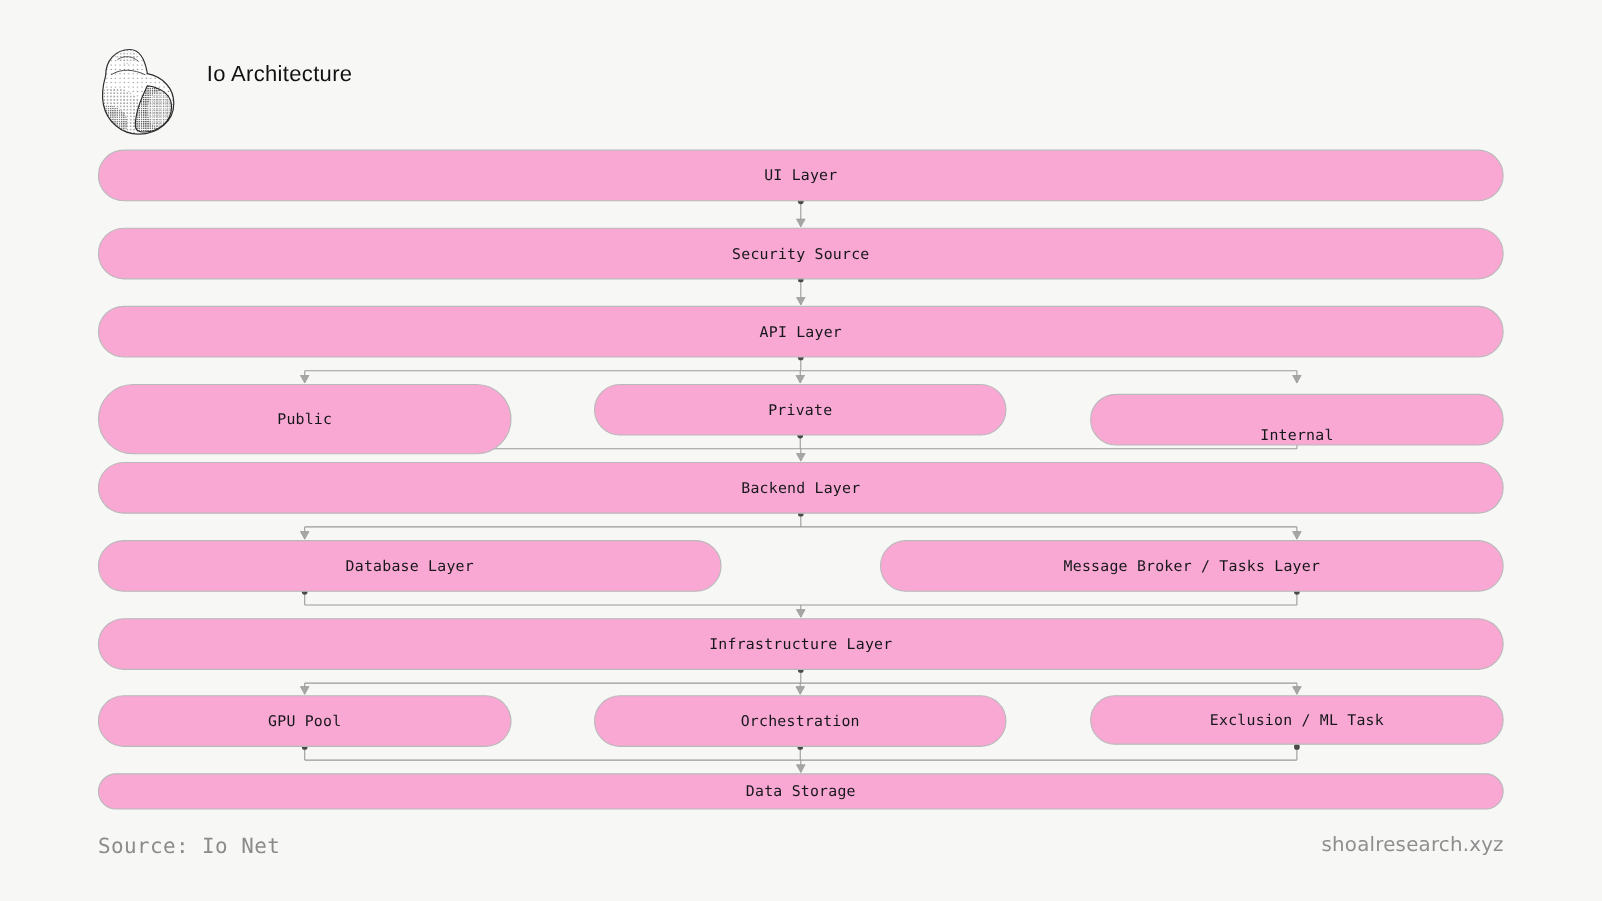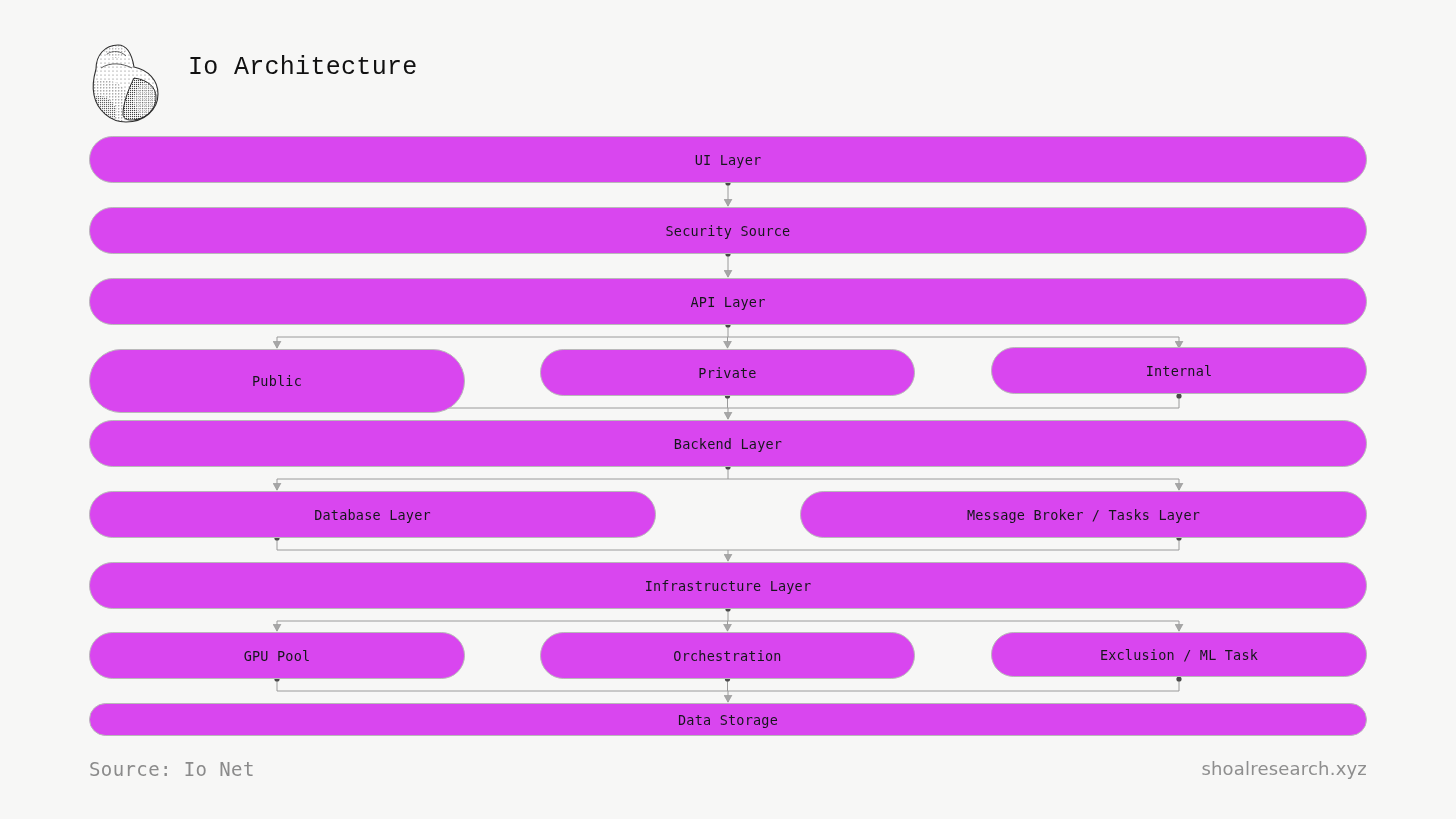--- a/index.html
+++ b/index.html
@@ -31,22 +31,22 @@
   .logo {
     width: 78px;
     height: 84px;
     flex: 0 0 auto;
     margin-top: 2px;
   }
   .title-block {
     padding-top: 10px;
   }
   .title-line {
-    font-family: Liberation Mono, monospace;
-    font-size: 25px;
+    font-family: Liberation Sans, sans-serif;
+    font-size: 20px;
     line-height: 36px;
     color: #111111;
     letter-spacing: 0.3px;
     white-space: nowrap;
   }
   .title-line.sub {
     color: #141414;
   }
 
   
@@ -54,21 +54,21 @@
     position: absolute;
     left: 0;
     top: 0;
     width: 1456px;
     height: 819px;
     pointer-events: none;
   }
   .node {
     position: absolute;
     box-sizing: border-box;
-    background: #d946ef;
+    background: #f9a8d4;
     border: 1px solid #b9b9b9;
     border-radius: 999px;
     display: flex;
     align-items: center;
     justify-content: center;
   }
   .node-label {
     font-family: "DejaVu Sans Mono", "Liberation Mono", monospace;
     font-size: 13.5px;
     color: #15171a;
@@ -219,21 +219,21 @@
       </div>
       <div class="node" style="left: 89px; top: 278px; width: 1278px; height: 47px;">
         <span class="node-label">API Layer</span>
       </div>
       <div class="node" style="left: 89px; top: 349px; width: 376px; height: 64px; align-items: center;">
         <span class="node-label">Public</span>
       </div>
       <div class="node" style="left: 540px; top: 349px; width: 375px; height: 47px;">
         <span class="node-label">Private</span>
       </div>
-      <div class="node" style="left: 991px; top: 347px; width: 376px; height: 47px;">
+      <div class="node" style="left: 991px; top: 358px; width: 376px; height: 47px; align-items: flex-end;">
         <span class="node-label">Internal</span>
       </div>
       <div class="node" style="left: 89px; top: 420px; width: 1278px; height: 47px;">
         <span class="node-label">Backend Layer</span>
       </div>
       <div class="node" style="left: 89px; top: 491px; width: 567px; height: 47px; justify-content: center;">
         <span class="node-label">Database Layer</span>
       </div>
       <div class="node" style="left: 800px; top: 491px; width: 567px; height: 47px;">
         <span class="node-label">Message Broker / Tasks Layer</span>

